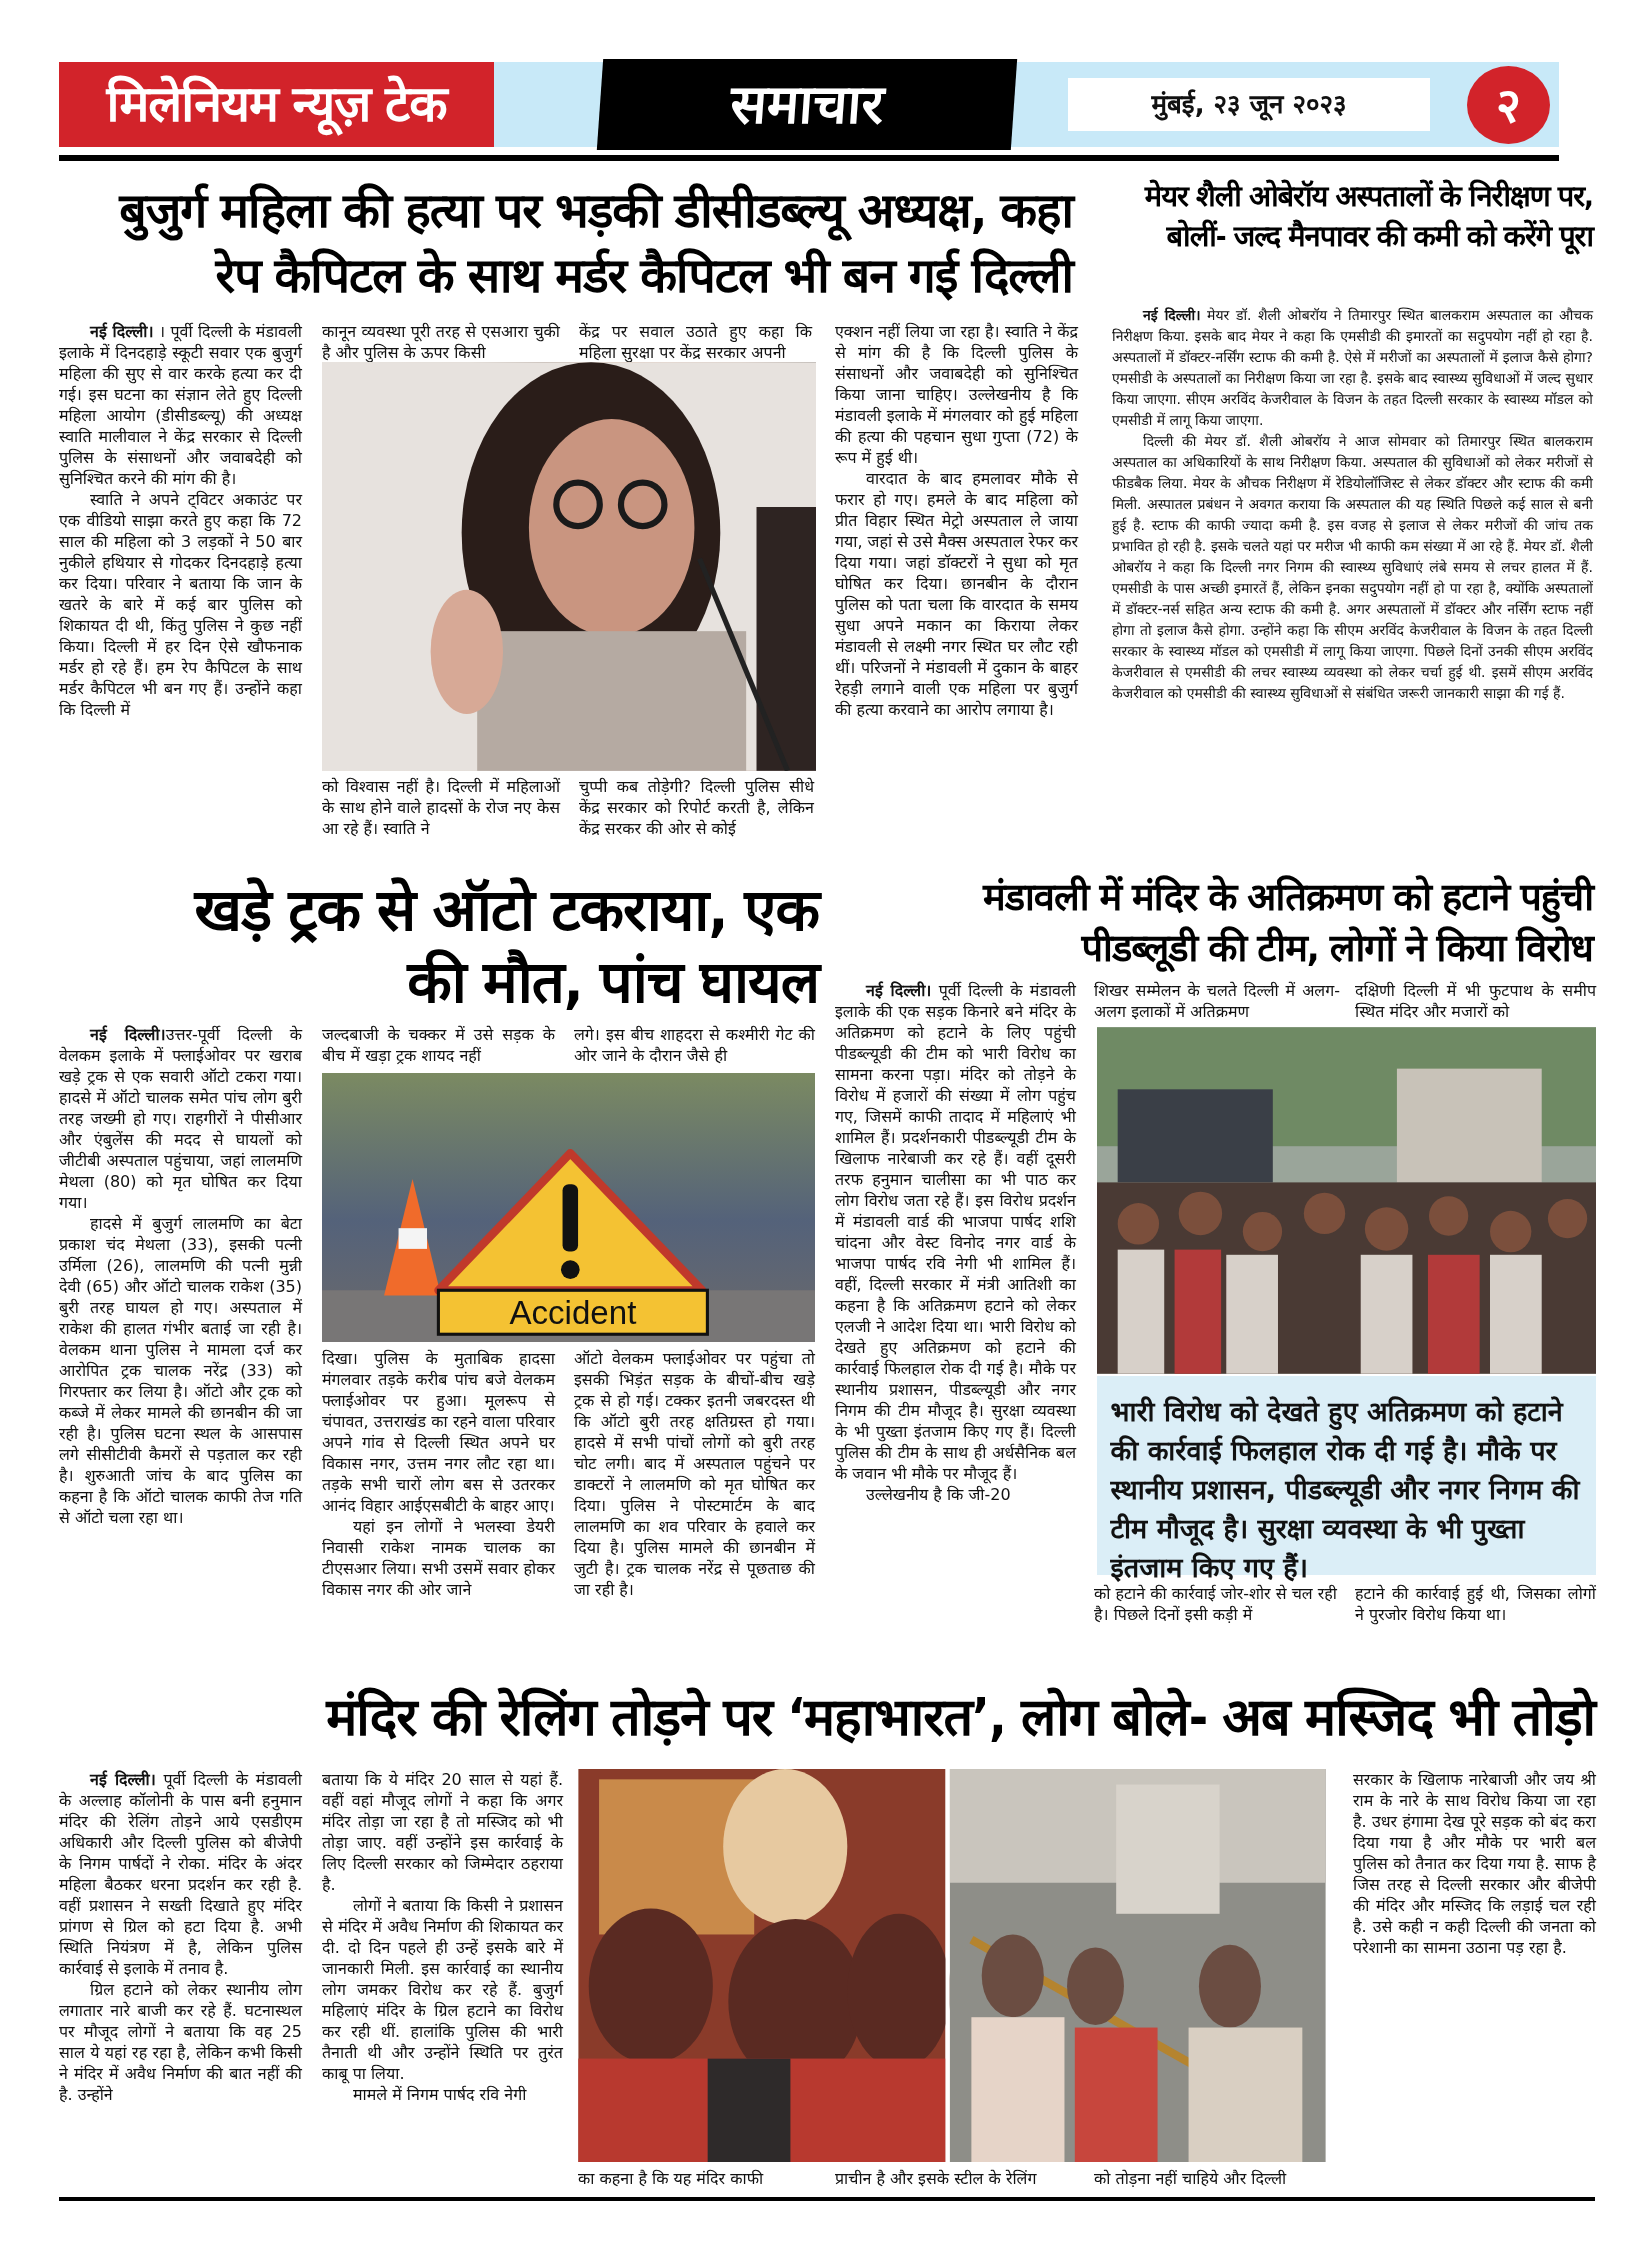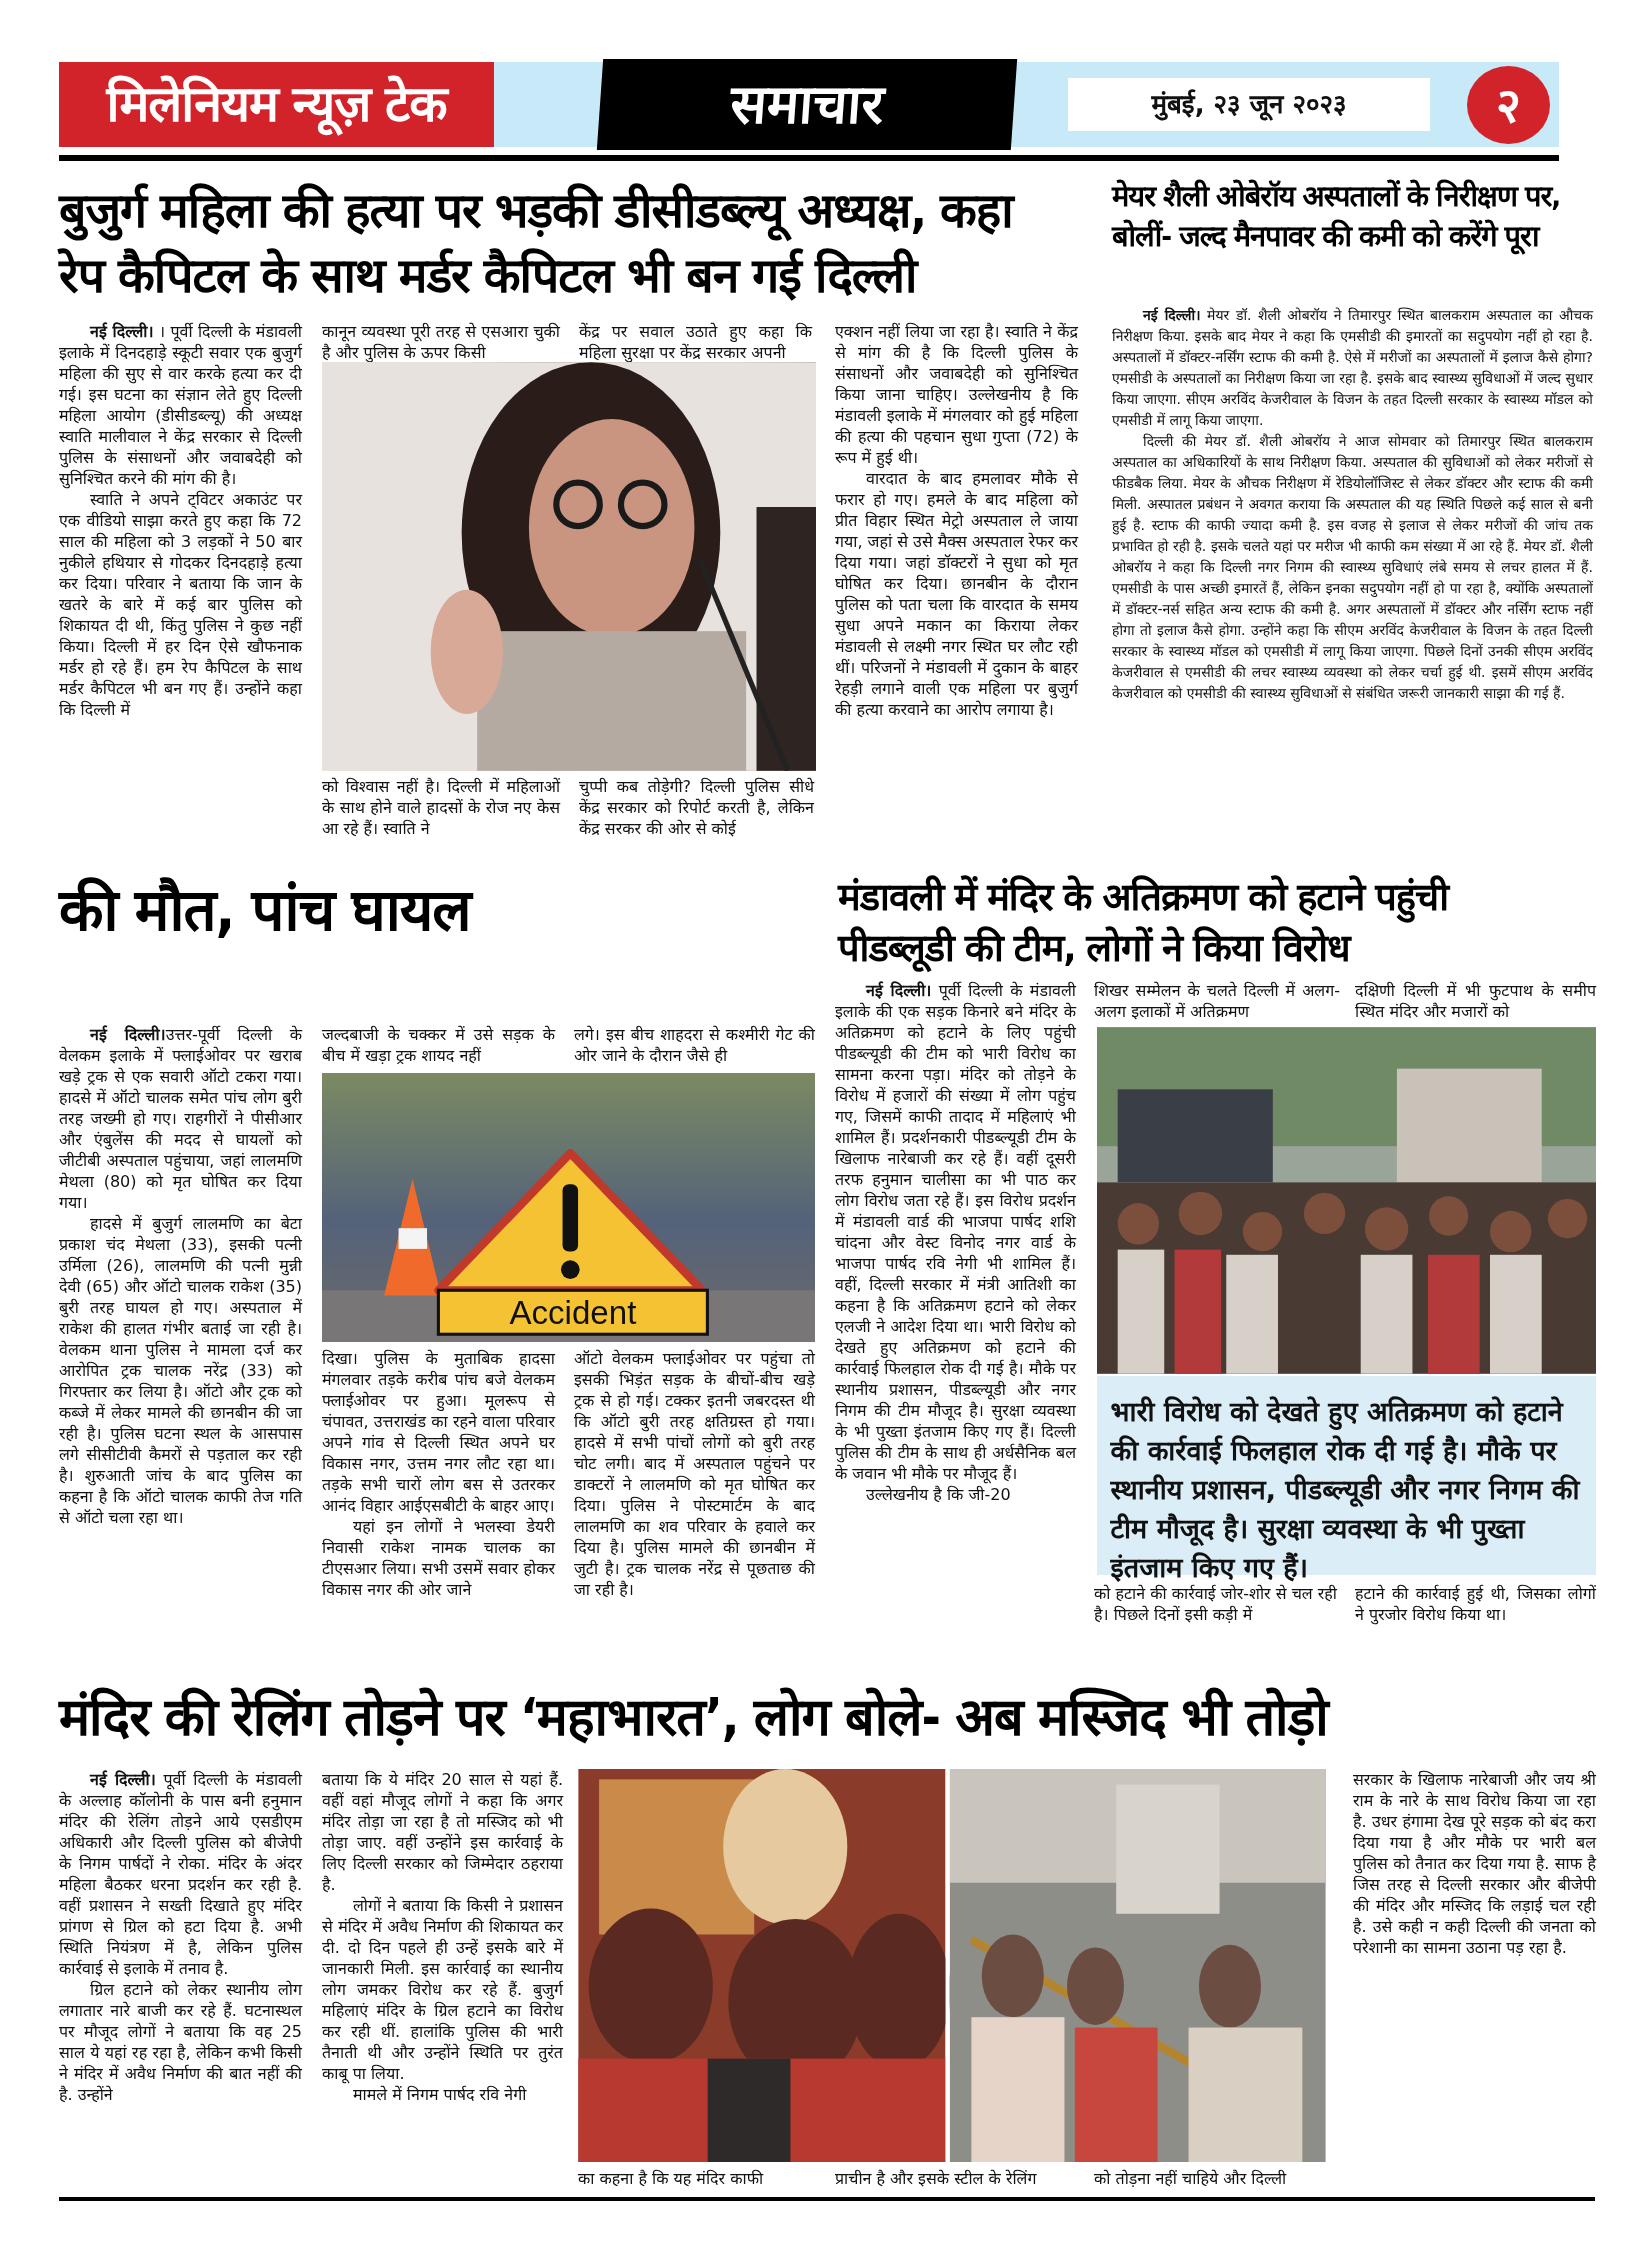--- a/index.html
+++ b/index.html
@@ -5,21 +5,21 @@
   html,body{margin:0;padding:0;background:#fff;}
   body{width:1650px;height:2261px;position:relative;overflow:hidden;font-family:"DejaVu Sans",sans-serif;color:#111;}
   .abs{position:absolute;}
   
   .mast{left:59px;top:62px;width:1500px;height:85px;background:#c8e9f8;}
   .brand{left:59px;top:62px;width:435px;height:85px;background:#d2232a;color:#fff;font-weight:bold;font-size:50px;line-height:85px;text-align:center;font-family:"DejaVu Sans Condensed","DejaVu Sans",sans-serif;letter-spacing:-1px;}
   .section{left:600px;top:59px;width:414px;height:91px;background:#000;color:#fff;font-size:54px;font-weight:bold;line-height:91px;text-align:center;transform:skewX(-4deg);}
   .datebox{left:1068px;top:78px;width:362px;height:53px;background:#fff;font-size:26px;font-weight:bold;line-height:53px;text-align:center;}
   .pagenum{left:1467px;top:66px;width:83px;height:78px;border-radius:50%;background:#d2232a;color:#fff;font-size:48px;font-weight:bold;line-height:78px;text-align:center;}
   .rule-top{left:59px;top:155px;width:1500px;height:6.2px;background:#000;}
-  .headline{font-weight:bold;text-align:left;color:#000;font-family:"DejaVu Sans Condensed","DejaVu Sans",sans-serif;letter-spacing:-1px;}
+  .headline{font-weight:bold;text-align:right;color:#000;font-family:"DejaVu Sans Condensed","DejaVu Sans",sans-serif;letter-spacing:-1px;}
   .body{font-size:16px;line-height:21px;text-align:justify;font-family:"DejaVu Sans",sans-serif;}
   .body p{margin:0;text-indent:31px;}
   .body p.noind{text-indent:0;}
   .dateline{font-weight:bold;}
   .img{overflow:hidden;}
   .hr{background:#000;height:4.1px;}
   .pullquote{background:#dbeef7;font-weight:bold;font-size:27px;line-height:39px;padding:15.5px 13.5px;box-sizing:border-box;}
 </style>
 </head>
 <body>
@@ -69,20 +69,21 @@
   <p>वारदात के बाद हमलावर मौके से फरार हो गए। हमले के बाद महिला को प्रीत विहार स्थित मेट्रो अस्पताल ले जाया गया, जहां से उसे मैक्स अस्पताल रेफर कर दिया गया। जहां डॉक्टरों ने सुधा को मृत घोषित कर दिया। छानबीन के दौरान पुलिस को पता चला कि वारदात के समय सुधा अपने मकान का किराया लेकर मंडावली से लक्ष्मी नगर स्थित घर लौट रही थीं। परिजनों ने मंडावली में दुकान के बाहर रेहड़ी लगाने वाली एक महिला पर बुजुर्ग की हत्या करवाने का आरोप लगाया है।</p>
 </div>
 
 <div class="abs headline" style="left:1112px;top:176px;width:481px;font-size:29px;line-height:40px;">मेयर शैली ओबेरॉय अस्पतालों के निरीक्षण पर, बोलीं- जल्द मैनपावर की कमी को करेंगे पूरा</div>
 <div class="abs body" style="left:1112px;top:305px;width:481px;font-size:14px;line-height:21px;">
   <p><span class="dateline">नई दिल्ली।</span> <span>मेयर डॉ. शैली ओबरॉय ने तिमारपुर स्थित बालकराम अस्पताल का औचक निरीक्षण किया. इसके बाद मेयर ने कहा कि एमसीडी की इमारतों का सदुपयोग नहीं हो रहा है. अस्पतालों में डॉक्टर-नर्सिंग स्टाफ की कमी है. ऐसे में मरीजों का अस्पतालों में इलाज कैसे होगा? एमसीडी के अस्पतालों का निरीक्षण किया जा रहा है. इसके बाद स्वास्थ्य सुविधाओं में जल्द सुधार किया जाएगा. सीएम अरविंद केजरीवाल के विजन के तहत दिल्ली सरकार के स्वास्थ्य मॉडल को एमसीडी में लागू किया जाएगा.</span></p>
   <p>दिल्ली की मेयर डॉ. शैली ओबरॉय ने आज सोमवार को तिमारपुर स्थित बालकराम अस्पताल का अधिकारियों के साथ निरीक्षण किया. अस्पताल की सुविधाओं को लेकर मरीजों से फीडबैक लिया. मेयर के औचक निरीक्षण में रेडियोलॉजिस्ट से लेकर डॉक्टर और स्टाफ की कमी मिली. अस्पातल प्रबंधन ने अवगत कराया कि अस्पताल की यह स्थिति पिछले कई साल से बनी हुई है. स्टाफ की काफी ज्यादा कमी है. इस वजह से इलाज से लेकर मरीजों की जांच तक प्रभावित हो रही है. इसके चलते यहां पर मरीज भी काफी कम संख्या में आ रहे हैं. मेयर डॉ. शैली ओबरॉय ने कहा कि दिल्ली नगर निगम की स्वास्थ्य सुविधाएं लंबे समय से लचर हालत में हैं. एमसीडी के पास अच्छी इमारतें हैं, लेकिन इनका सदुपयोग नहीं हो पा रहा है, क्योंकि अस्पतालों में डॉक्टर-नर्स सहित अन्य स्टाफ की कमी है. अगर अस्पतालों में डॉक्टर और नर्सिंग स्टाफ नहीं होगा तो इलाज कैसे होगा. उन्होंने कहा कि सीएम अरविंद केजरीवाल के विजन के तहत दिल्ली सरकार के स्वास्थ्य मॉडल को एमसीडी में लागू किया जाएगा. पिछले दिनों उनकी सीएम अरविंद केजरीवाल से एमसीडी की लचर स्वास्थ्य व्यवस्था को लेकर चर्चा हुई थी. इसमें सीएम अरविंद केजरीवाल को एमसीडी की स्वास्थ्य सुविधाओं से संबंधित जरूरी जानकारी साझा की गई हैं.</p>
 </div>
 
 <div class="abs headline" style="left:59px;top:874px;width:760px;font-size:58px;line-height:72px;">
+  <div>खड़े ट्रक से ऑटो टकराया, एक</div>
   <div>की मौत, पांच घायल</div>
 </div>
 <div class="abs body" style="left:59px;top:1024px;width:243px;">
   <p><span class="dateline">नई दिल्ली।</span><span>उत्तर-पूर्वी दिल्ली के वेलकम इलाके में फ्लाईओवर पर खराब खड़े ट्रक से एक सवारी ऑटो टकरा गया। हादसे में ऑटो चालक समेत पांच लोग बुरी तरह जख्मी हो गए। राहगीरों ने पीसीआर और एंबुलेंस की मदद से घायलों को जीटीबी अस्पताल पहुंचाया, जहां लालमणि मेथला (80) को मृत घोषित कर दिया गया।</span></p>
   <p>हादसे में बुजुर्ग लालमणि का बेटा प्रकाश चंद मेथला (33), इसकी पत्नी उर्मिला (26), लालमणि की पत्नी मुन्नी देवी (65) और ऑटो चालक राकेश (35) बुरी तरह घायल हो गए। अस्पताल में राकेश की हालत गंभीर बताई जा रही है। वेलकम थाना पुलिस ने मामला दर्ज कर आरोपित ट्रक चालक नरेंद्र (33) को गिरफ्तार कर लिया है। ऑटो और ट्रक को कब्जे में लेकर मामले की छानबीन की जा रही है। पुलिस घटना स्थल के आसपास लगे सीसीटीवी कैमरों से पड़ताल कर रही है। शुरुआती जांच के बाद पुलिस का कहना है कि ऑटो चालक काफी तेज गति से ऑटो चला रहा था।</p>
 </div>
 <div class="abs body" style="left:322px;top:1024px;width:233px;">
     <p class="noind">जल्दबाजी के चक्कर में उसे सड़क के बीच में खड़ा ट्रक शायद नहीं</p>
   </div>
 <div class="abs body" style="left:574px;top:1024px;width:241px;">

